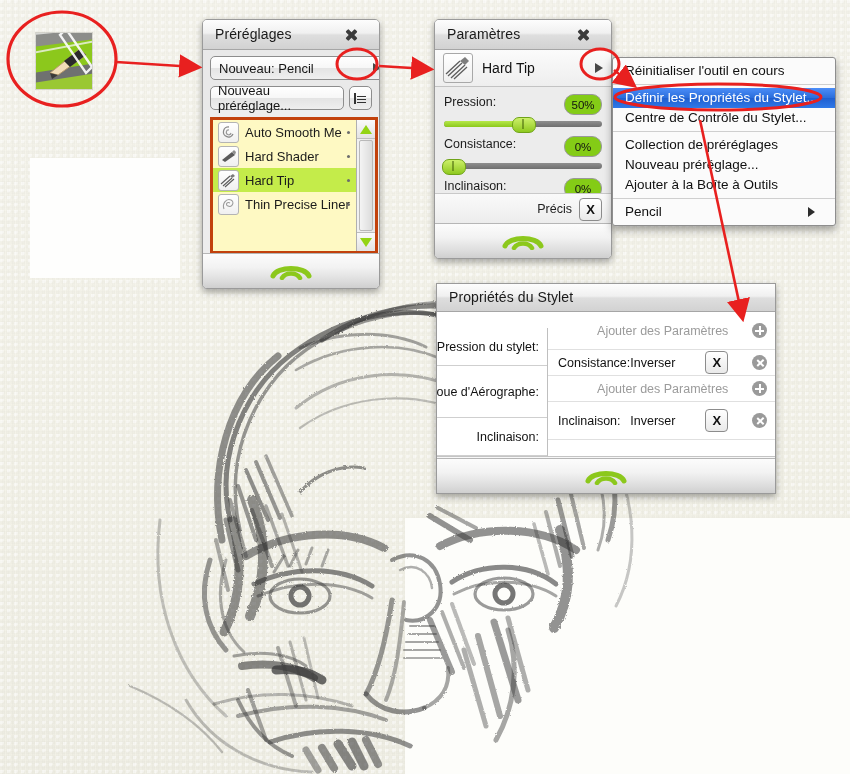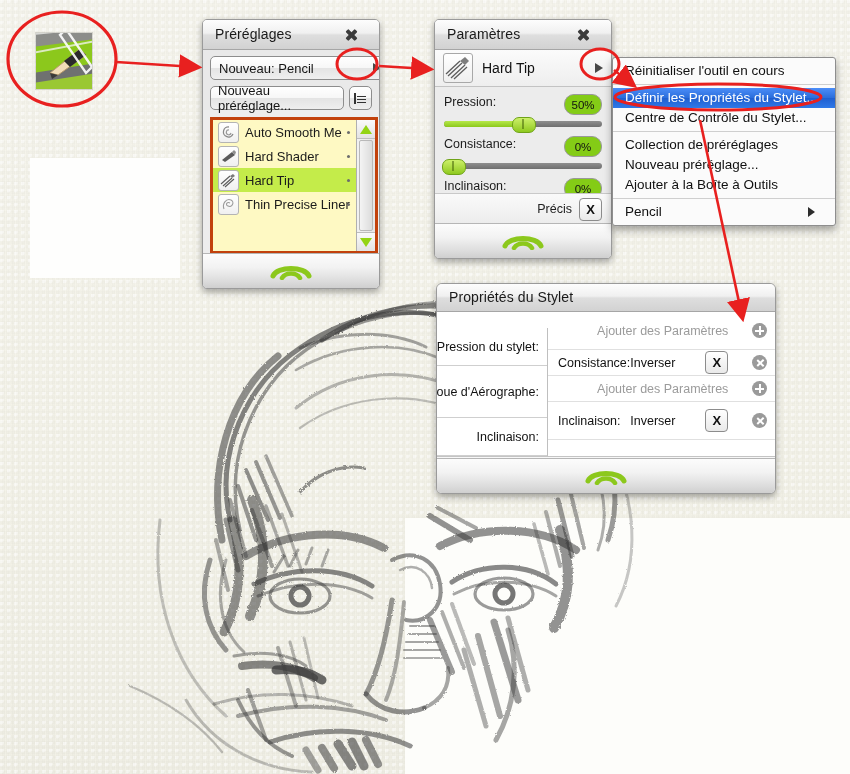--- a/index.html
+++ b/index.html
@@ -193,21 +193,21 @@
   }
   .mi{height:20px;line-height:20px;padding:0 20px 0 12px;white-space:nowrap;cursor:pointer;display:flex;align-items:center;justify-content:space-between;}
   .mi.hl{
     background:linear-gradient(180deg,#4b8df8 0%,#2a6ddb 50%,#1f5fd0 51%,#2f79e8 100%);
     color:#fff;
   }
   .msep{height:1px;background:#cfcfcf;margin:3px 0;}
   .tri-right-sm{width:0;height:0;border-left:7px solid #2c2c2c;border-top:5px solid transparent;border-bottom:5px solid transparent;}
 
   
-  #stylus{left:436px;top:283px;width:338px;height:209px;border-radius:6px;}
+  #stylus{left:436px;top:283px;width:338px;height:209px;border-radius:0;}
   #stylus .panel-title{height:27px;line-height:27px;}
   .tbl{display:flex;background:#fff;}
   .leftcol{width:110px;flex:0 0 auto;border-right:1px solid #bfbfbf;margin-top:16px;}
   .rightcol{flex:1 1 auto;}
   .rscroll{width:22px;flex:0 0 auto;border-left:1px solid #bfbfbf;background:linear-gradient(90deg,#f2f2f2,#e8e8e8);
     display:flex;flex-direction:column;justify-content:space-between;}
   .lcell{
     height:38px;display:flex;align-items:center;justify-content:flex-end;
     padding-right:8px;font-size:12.5px;color:#111;
     border-bottom:1px solid #cfcfcf;box-sizing:border-box;overflow:hidden;white-space:nowrap;

